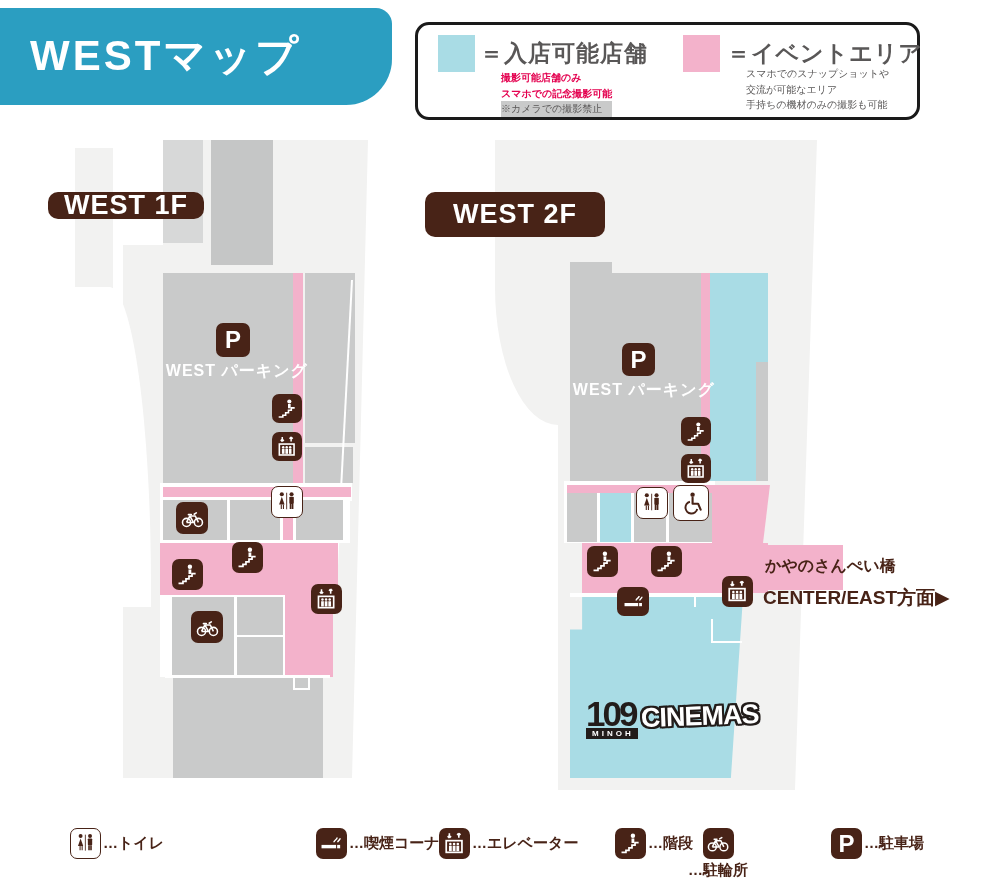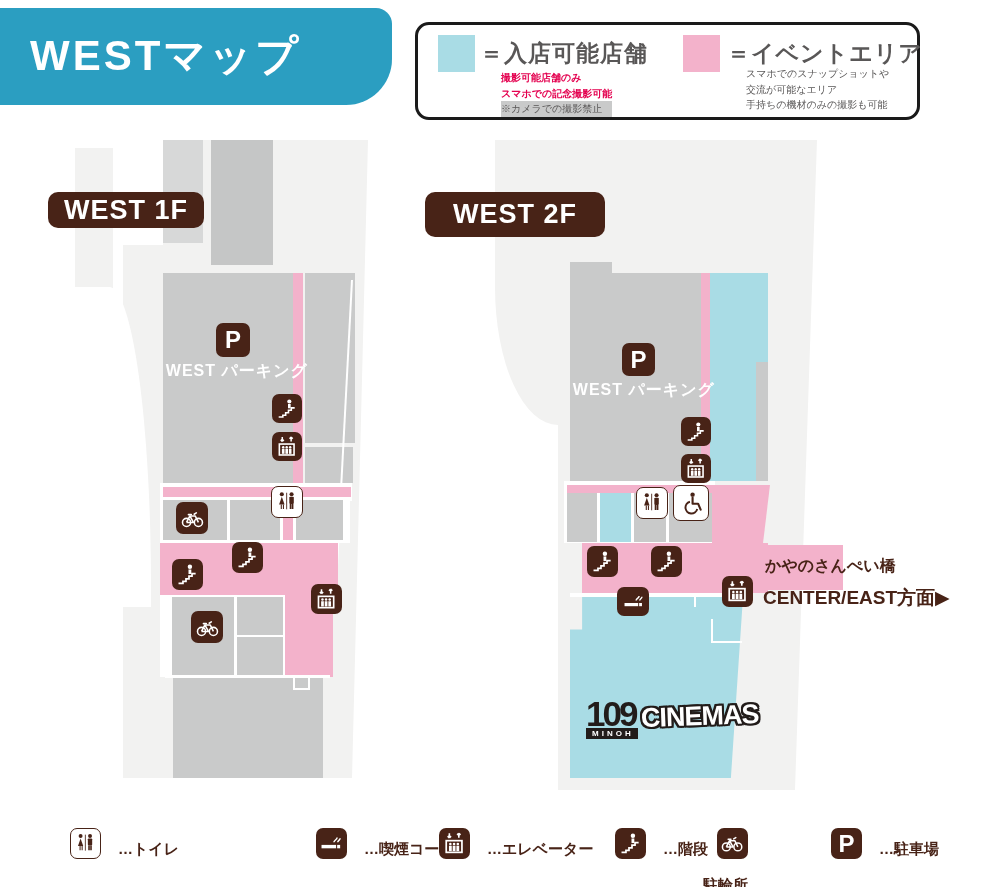--- a/index.html
+++ b/index.html
@@ -16,21 +16,21 @@
   .sw-pink{left:683px;top:35px;background:#F3B2CB;}
   .ltitle{font-size:23px;font-weight:800;color:#595757;letter-spacing:1px;white-space:nowrap;}
   .lt1{left:480px;top:38px;}
   .lt2{left:727px;top:38px;}
   .lnote{font-size:10px;font-weight:700;line-height:15.5px;white-space:nowrap;font-family:Liberation Serif, serif;}
   .ln1{left:501px;top:70px;color:#E4004F;}
   .ln1 .gray{color:#595757;font-weight:400;}
   .ln2{left:746px;top:66px;color:#595757;font-weight:400;}
   
   .flabel{background:#482317;color:#fff;border-radius:10px;display:flex;align-items:center;justify-content:center;font-size:27px;font-weight:800;letter-spacing:1px;}
-  .fl1{left:48px;top:192px;width:156px;height:36px;}
+  .fl1{left:48px;top:192px;width:156px;height:27px;}
   .fl2{left:425px;top:192px;width:180px;height:45px;}
   
   .bg{background:#F2F2F1;}
   .gray{background:#C9CACA;}
   .gray2{background:#D7D8D8;}
   .gray3{background:#C5C6C6;}
   .pink{background:#F3B2CB;}
   .blue{background:#A9DCE5;}
   .white{background:#fff;}
   .notch{border-left:2px solid #fff;border-right:2px solid #fff;border-bottom:2px solid #fff;box-sizing:border-box;}
@@ -44,21 +44,21 @@
   
   .ptxt{color:#fff;font-size:16px;font-weight:800;text-align:right;letter-spacing:1px;white-space:nowrap;}
   .brtxt{color:#482317;font-weight:800;white-space:nowrap;}
   
   .cinema-logo{display:flex;align-items:flex-start;}
   .c109{font-size:35px;font-weight:900;color:#221c1a;line-height:0.85;letter-spacing:-3px;}
   .cminoh{background:#221c1a;color:#fff;font-size:8px;font-weight:700;letter-spacing:3px;padding:1px 4px 1px 6px;text-align:center;margin-top:-1px;}
   .cword{font-size:27px;font-weight:900;color:#fff;letter-spacing:-1px;margin-left:3px;margin-top:2px;transform:rotate(-2deg);
          text-shadow:-2px -2px 0 #221c1a,2px -2px 0 #221c1a,-2px 2px 0 #221c1a,2px 2px 0 #221c1a,0 -2px 0 #221c1a,0 2px 0 #221c1a,-2px 0 0 #221c1a,2px 0 0 #221c1a;}
   
-  .lg-item{position:absolute;top:828px;display:flex;align-items:flex-end;gap:17px;}
+  .lg-item{position:absolute;top:828px;display:flex;align-items:center;gap:2px;}
   .lg-item .micon{width:31px;height:31px;flex:0 0 31px;}
   .lg-label{font-size:15px;font-weight:800;color:#482317;white-space:nowrap;}
 </style>
 </head>
 <body>
 
 <div class="stage">
 
   <div class="abs hdr"></div>
   <div class="abs hdr-title">WESTマップ</div>

